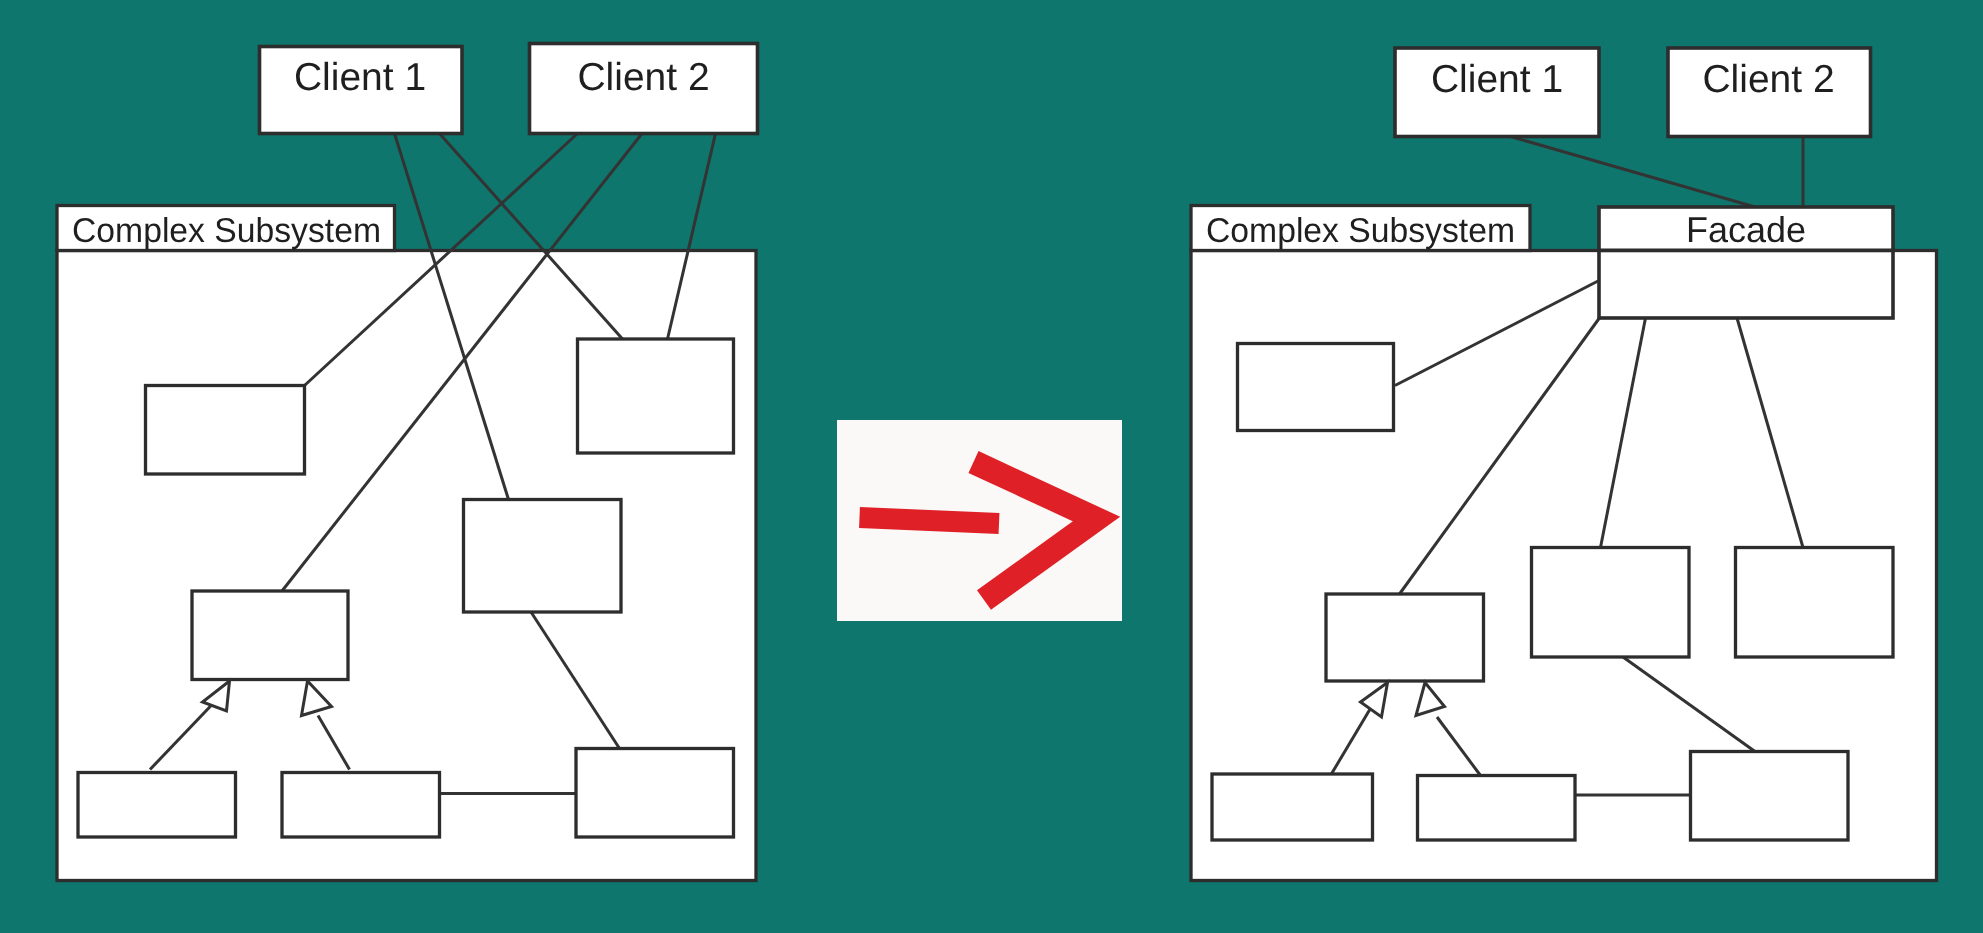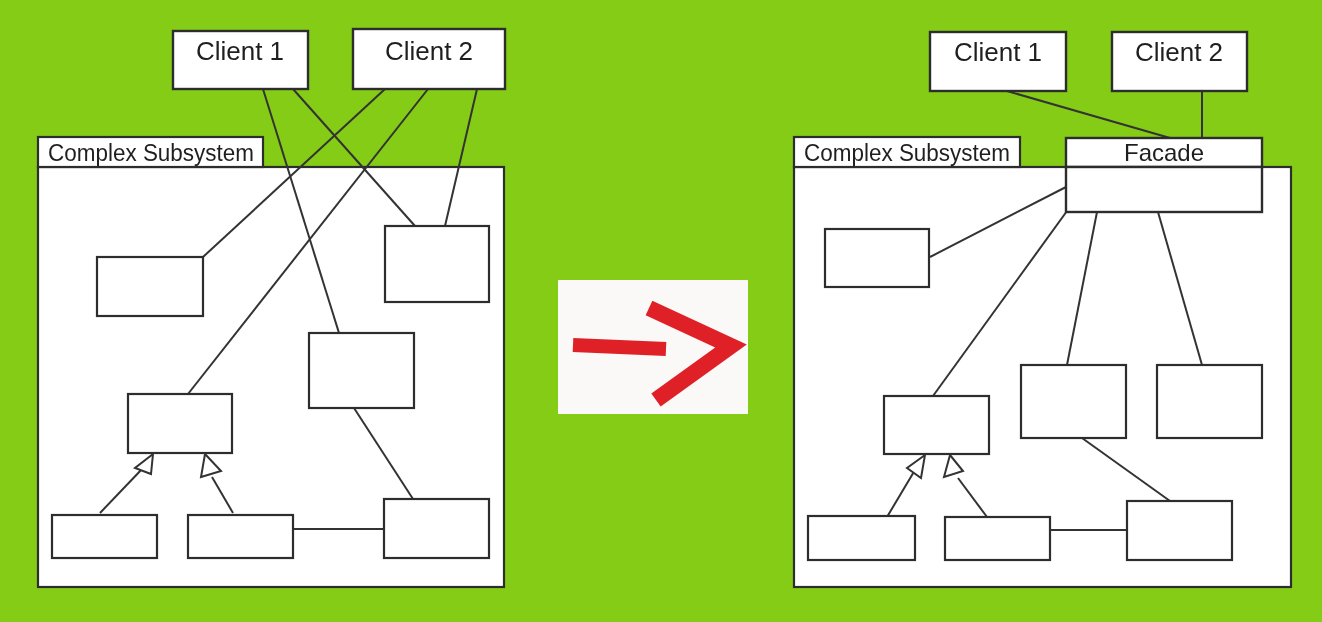--- a/index.html
+++ b/index.html
@@ -4,21 +4,21 @@
 <style>
   html, body {
     margin: 0;
     padding: 0;
     background: #ffffff;
   }
   .stage {
     position: relative;
     width: 1322px;
     height: 622px;
-    background: #84cc16;
+    background: #0f766e;
     overflow: hidden;
   }
   svg { display: block; }
   text {
     font-family: "Liberation Sans", sans-serif;
     fill: #1f1f1f;
   }
   .node-label   { font-size: 26px; }
   .system-label { font-size: 23px; }
   .facade-label { font-size: 24px; }

